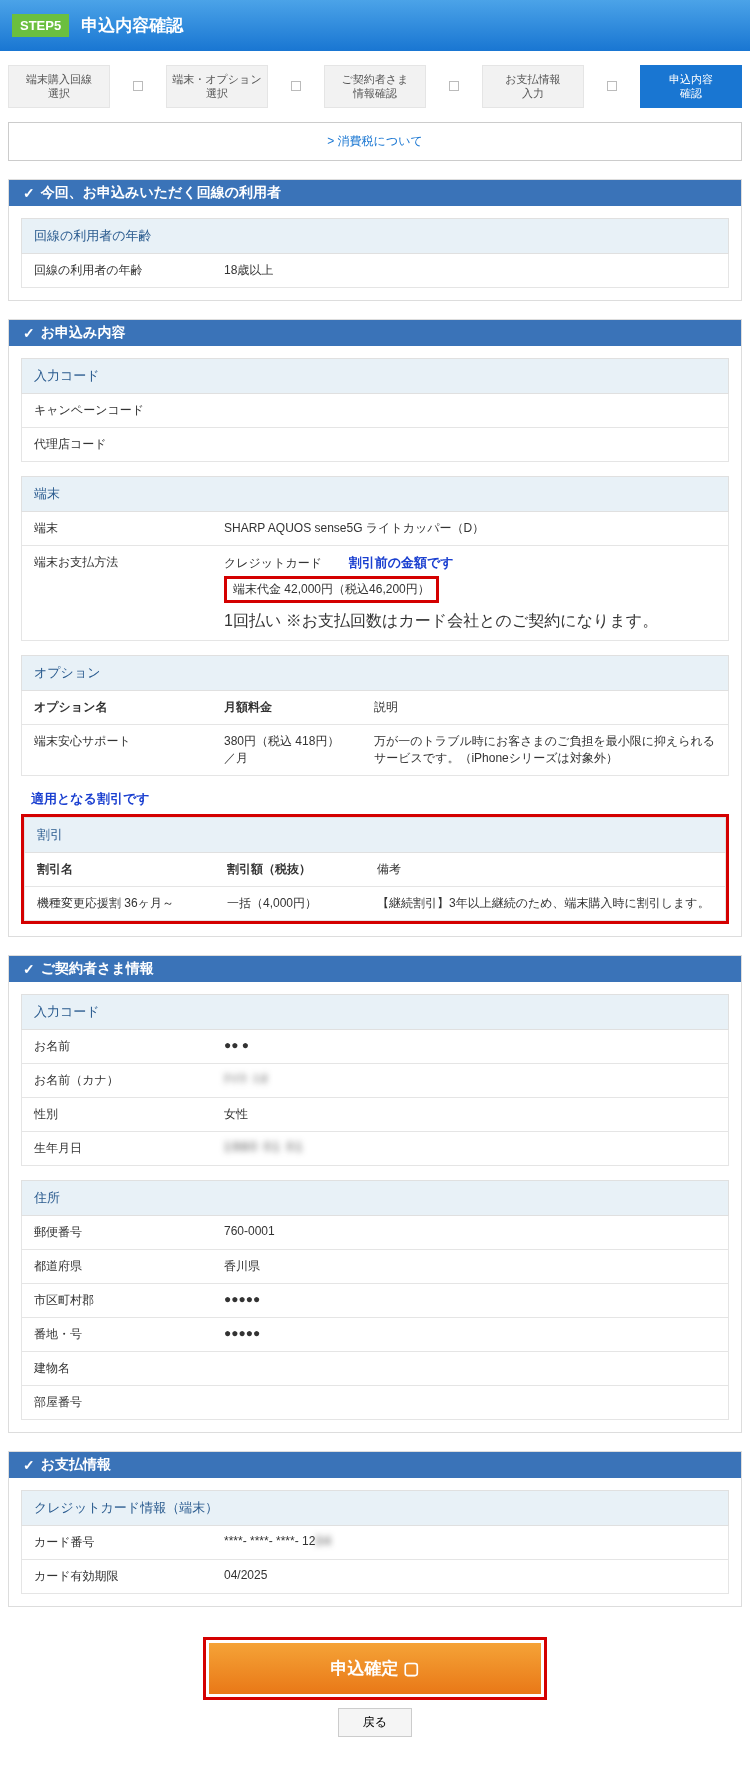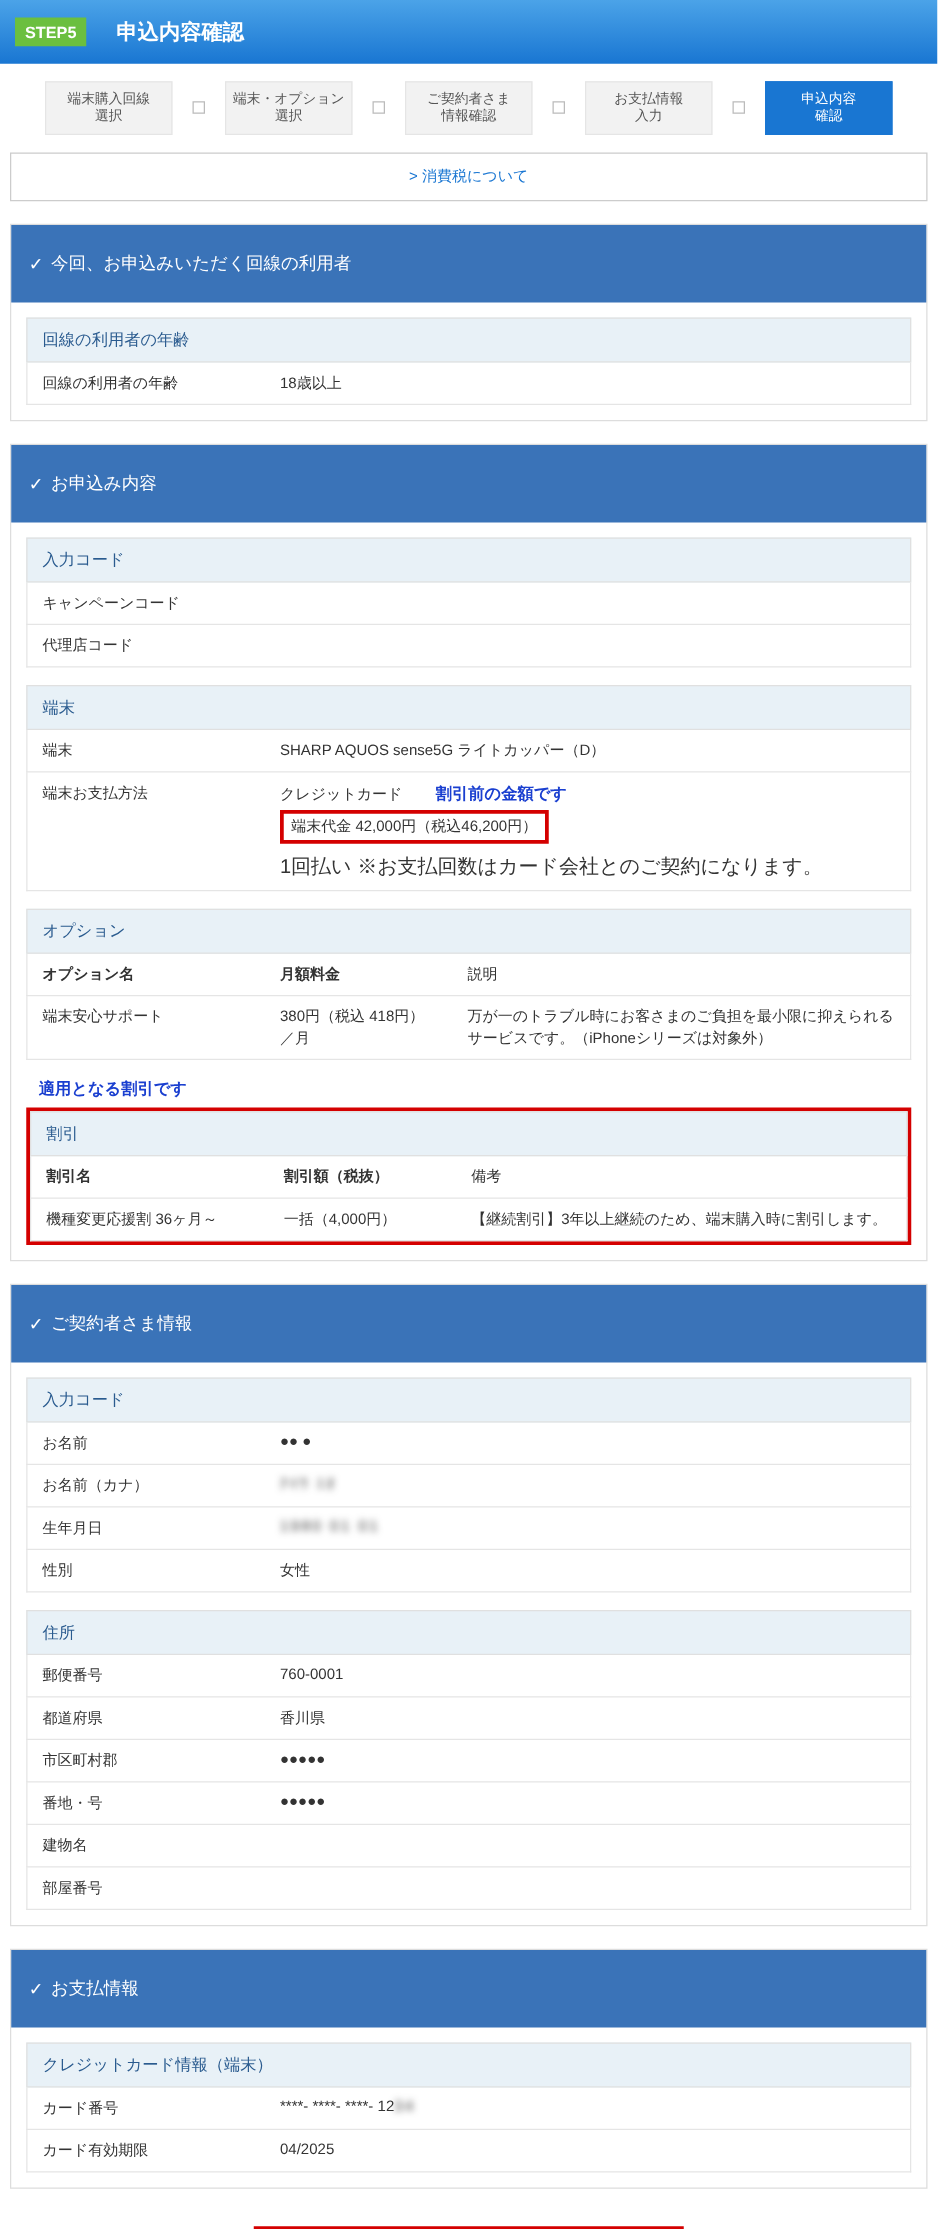--- a/index.html
+++ b/index.html
@@ -1,28 +1,28 @@
 <!DOCTYPE html>
 <html><head>
 <meta charset="utf-8">
 <style>
 *{box-sizing:border-box;margin:0;padding:0}
 body{font-family:"Hiragino Kaku Gothic ProN","Meiryo",sans-serif;font-size:12px;color:#333;background:#fff;width:750px}
-.header-bar{background:linear-gradient(to bottom,#4ba3e8,#1976d2);padding:14px 12px;display:flex;gap:24px}
+.header-bar{background:linear-gradient(to bottom,#4ba3e8,#1976d2);padding:14px 12px;display:flex;gap:12px}
 .step-badge{background:#6bbf3f;color:#fff;padding:4px 8px;font-size:13px;font-weight:bold}
 .page-title{color:#fff;font-size:17px;font-weight:bold}
-.steps-row{display:flex;justify-content:center;gap:16px;padding:14px 8px 8px;align-items:center}
+.steps-row{display:flex;justify-content:space-between;gap:16px;padding:14px 8px 8px;align-items:center}
 .step-item{background:#f2f2f2;color:#555;padding:6px 4px;text-align:center;font-size:11px;line-height:1.3;min-width:102px;border:1px solid #e5e5e5}
 .step-item.active{background:#1976d2;color:#fff;border-color:#1976d2}
 .step-chk{width:10px;height:10px;border:1px solid #bbb;display:inline-block}
 .tax-box{border:1px solid #ccc;padding:10px 14px;margin:6px 8px;text-align:center}
 .tax-link{color:#1976d2;font-size:12px}
 .tax-link::before{content:"> "}
 .panel{margin:18px 8px;border:1px solid #ddd}
-.panel-head{background:#3a73b8;color:#fff;padding:22px 14px;font-size:14px;font-weight:normal;display:flex;align-items:center;gap:6px}
+.panel-head{background:#3a73b8;color:#fff;padding:4px 14px;font-size:14px;font-weight:bold;display:flex;align-items:center;gap:6px}
 .panel-head::before{content:"✓";font-size:14px}
 .panel-body{padding:12px}
 .sub-head{background:#e8f1f7;color:#2a5b8f;padding:8px 12px;font-size:13px;border:1px solid #e0e0e0}
 .row{display:flex;border:1px solid #e5e5e5;border-top:none}
 .row:first-of-type{border-top:1px solid #e5e5e5}
 .row .lbl{width:190px;padding:8px 12px;font-size:12px;color:#333;flex-shrink:0}
 .row .val{flex:1;padding:8px 12px;font-size:12px}
 .row.head-row .lbl,.row.head-row .mid,.row.head-row .val{font-weight:bold}
 .mid{width:150px;padding:8px 12px;font-size:12px;flex-shrink:0}
 .val-wide{flex:1;padding:8px 12px;font-size:12px}
@@ -149,26 +149,26 @@
     <div class="sub-head">入力コード</div>
     <div class="row">
         <div class="lbl">お名前</div>
         <div class="val">●● ●</div>
       </div>
     <div class="row">
         <div class="lbl">お名前（カナ）</div>
         <div class="val"><span class="blur">ｱｲｳ ｴｵ</span></div>
       </div>
     <div class="row">
+        <div class="lbl">性別</div>
+        <div class="val">女性</div>
+      </div>
+    <div class="row">
         <div class="lbl">生年月日</div>
         <div class="val"><span class="blur">1980 01 01</span></div>
-      </div>
-    <div class="row">
-        <div class="lbl">性別</div>
-        <div class="val">女性</div>
       </div>
 
     <div class="gap"></div>
     <div class="sub-head">住所</div>
     <div class="row">
         <div class="lbl">郵便番号</div>
         <div class="val">760-0001</div>
       </div>
     <div class="row">
         <div class="lbl">都道府県</div>

